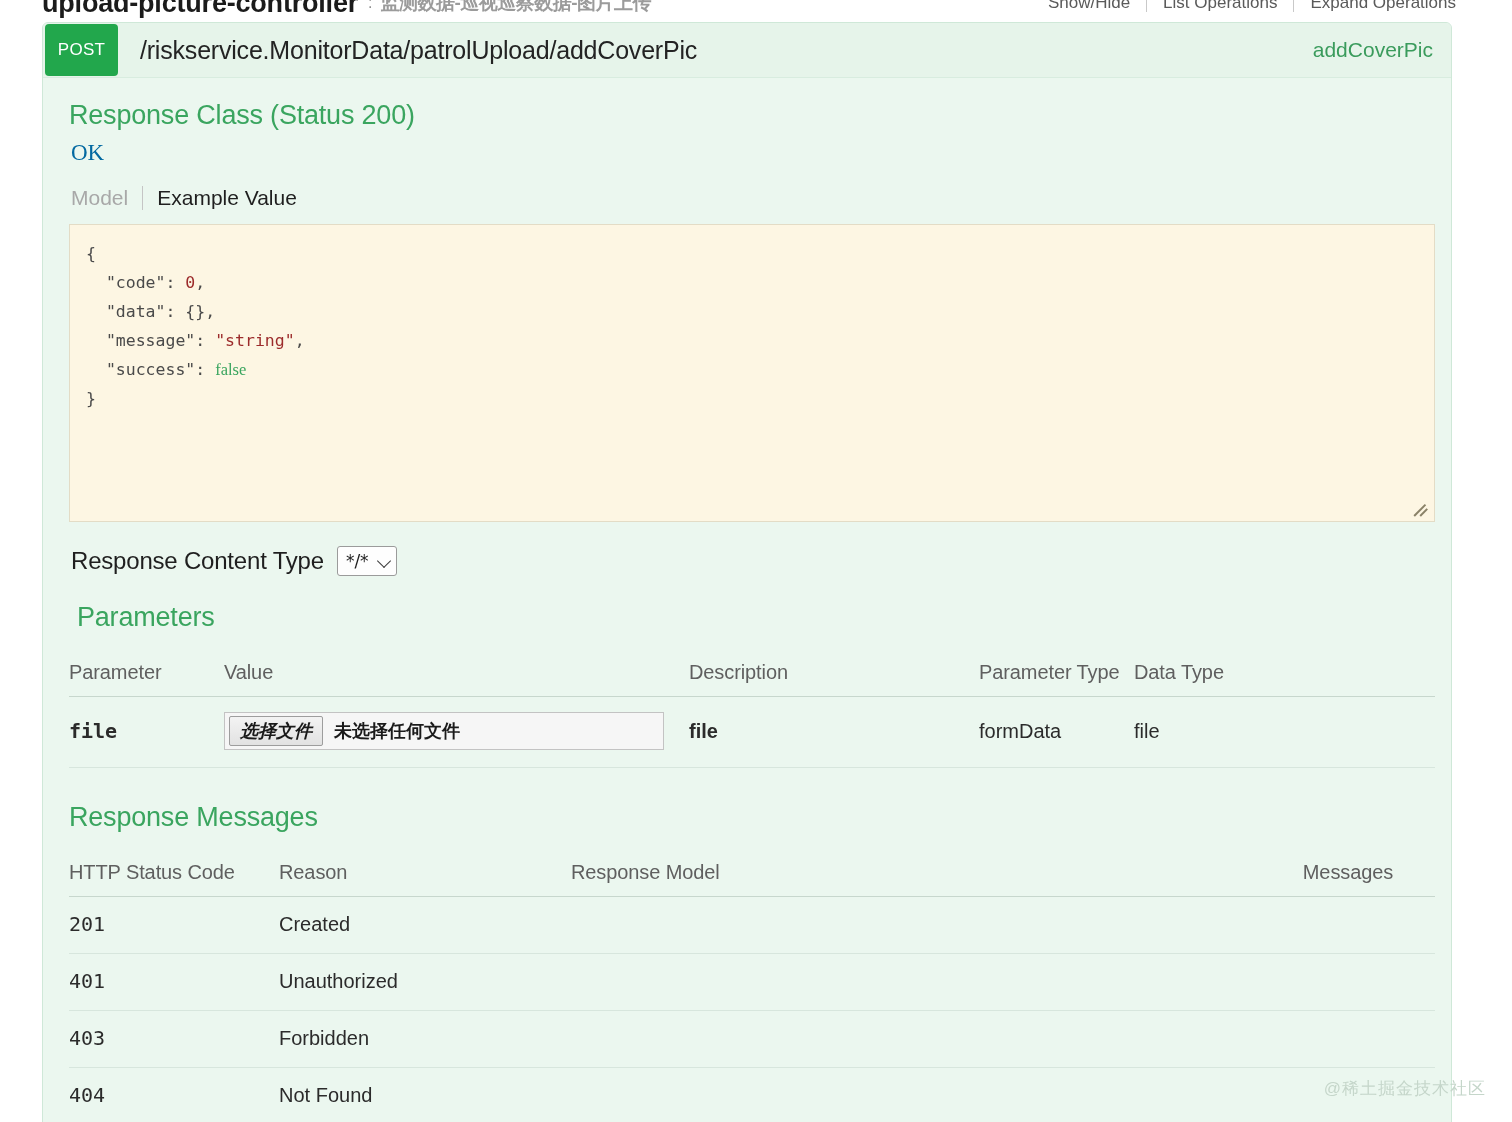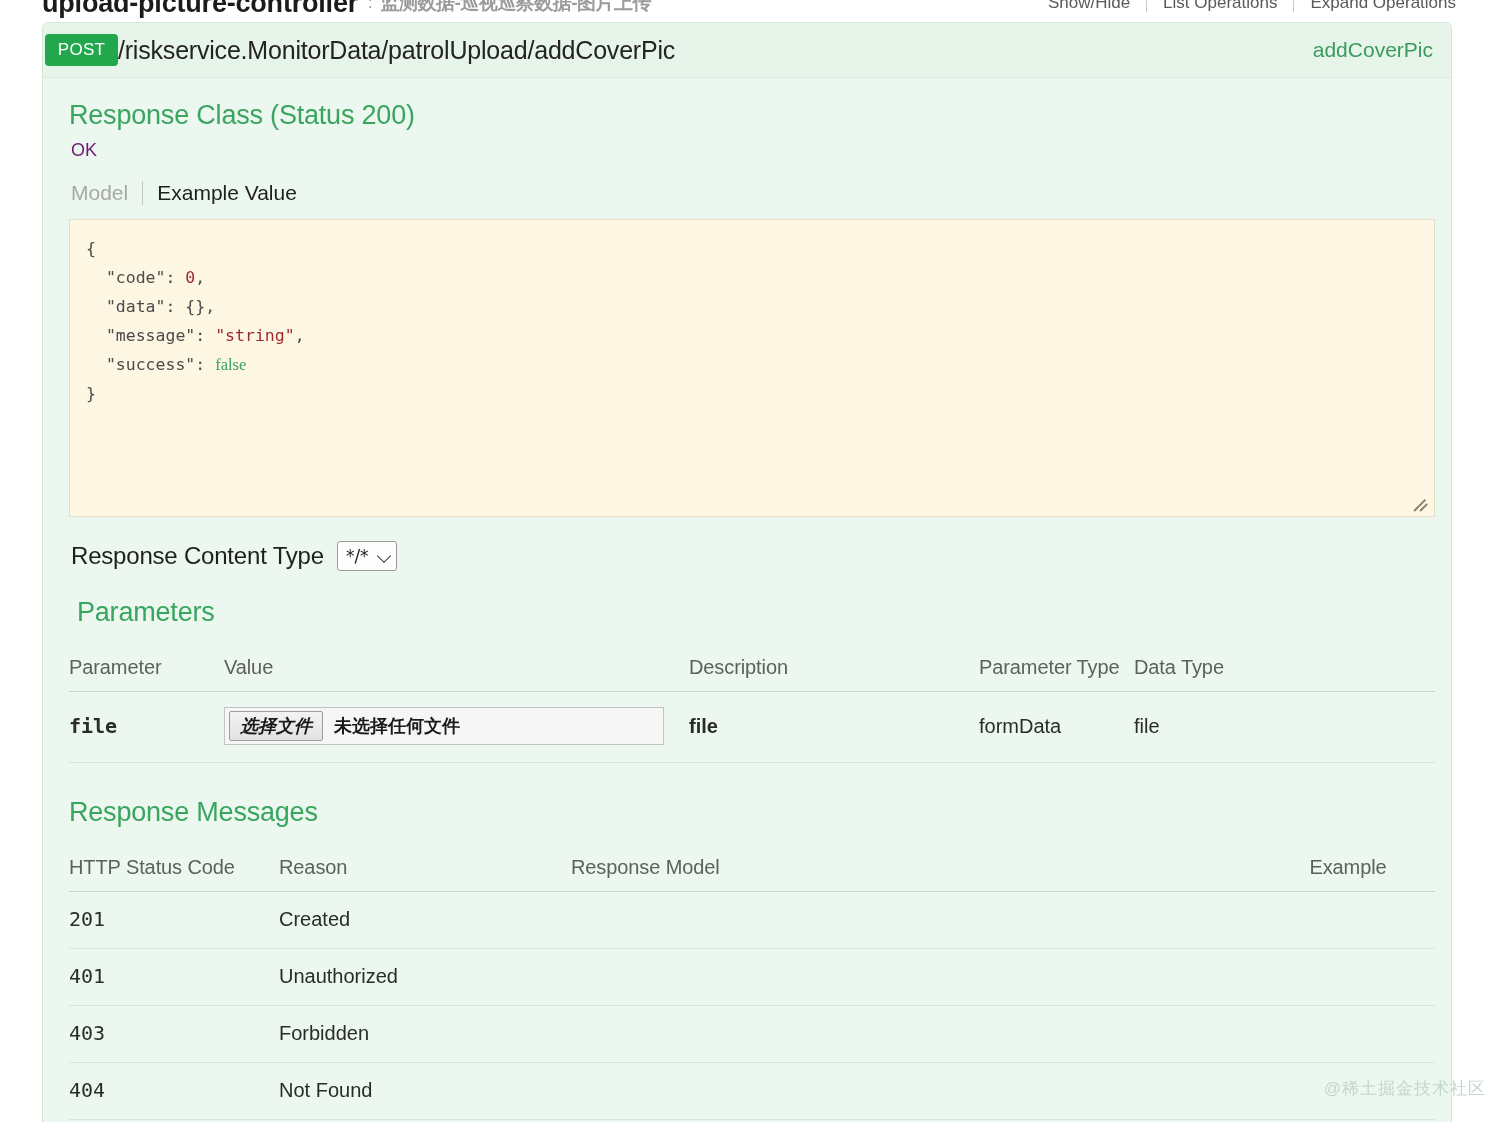--- a/index.html
+++ b/index.html
@@ -91,33 +91,34 @@
     align-items: center;
     height: 54px;
     padding: 0 18px 0 0;
     border-bottom: 1px solid #d8ecdf;
     background: #e6f4ea;
     border-radius: 5px 5px 0 0;
   }
   .method-badge {
     width: 73px;
     min-width: 73px;
-    height: 32px;
+    height: 52px;
     margin-left: 2px;
     background: #22a74c;
     border-radius: 4px;
     color: #ffffff;
     font-size: 17px;
     font-weight: normal;
     display: flex;
     align-items: center;
     justify-content: center;
     letter-spacing: 0.3px;
   }
   .op-path {
+    margin-left: 22px;
     font-size: 25px;
     color: #232323;
     white-space: nowrap;
     letter-spacing: -0.2px;
   }
   .op-nickname {
     margin-left: auto;
     font-size: 21px;
     color: #3a9b5c;
     white-space: nowrap;
@@ -129,22 +130,23 @@
 
   h4.section {
     margin: 0;
     font-size: 27px;
     font-weight: normal;
     color: #3aa55f;
     letter-spacing: -0.2px;
   }
   .status-ok {
     margin: 9px 0 0 2px;
-    font-size: 18px;
-    color: #701a75;
+    font-size: 23px;
+    color: #0369a1;
+    font-family: Liberation Serif, serif;
   }
 
   
   .model-tabs {
     display: flex;
     margin: 20px 0 0 2px;
   }
   .model-tabs .tab {
     font-size: 21px;
     color: #a8a8a8;
@@ -460,21 +462,21 @@
             <col class="m1">
             <col class="m2">
             <col class="m3">
             <col class="m4">
           </colgroup>
         <thead>
           <tr>
             <th>HTTP Status Code</th>
             <th>Reason</th>
             <th>Response Model</th>
-            <th class="headers-col">Example</th>
+            <th class="headers-col">Messages</th>
           </tr>
         </thead>
         <tbody>
           <tr>
             <td class="status-code">201</td>
             <td>Created</td>
             <td></td>
             <td></td>
           </tr>
           <tr>

